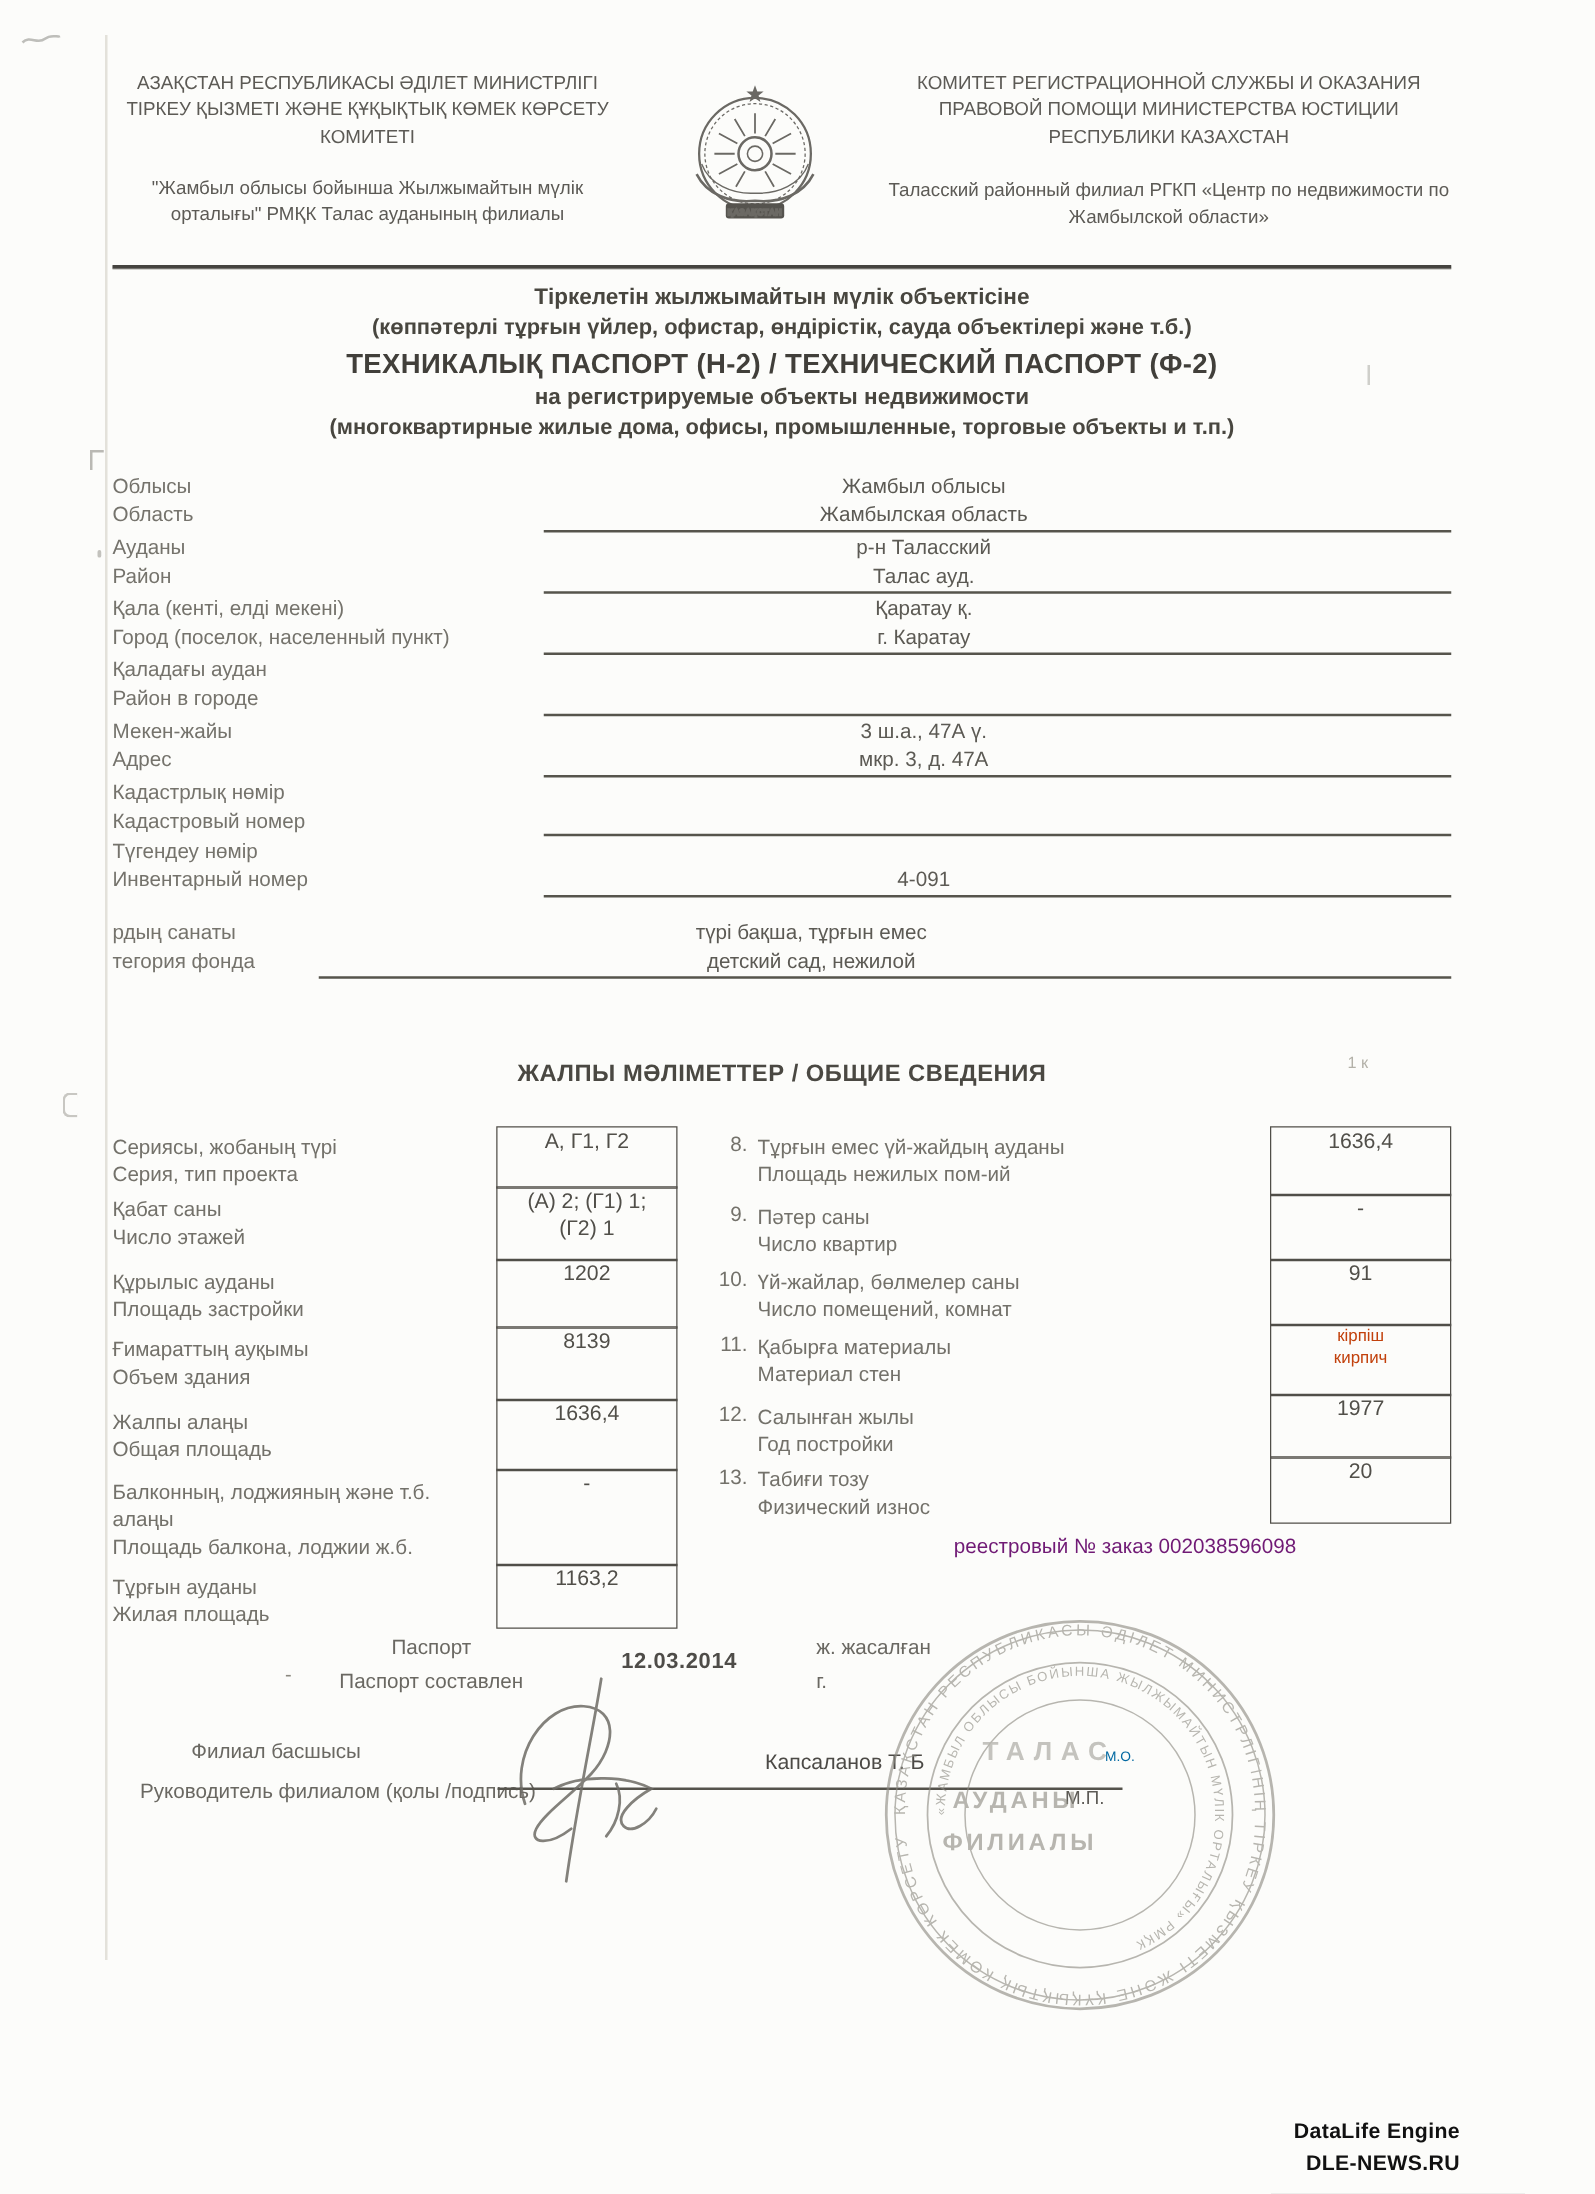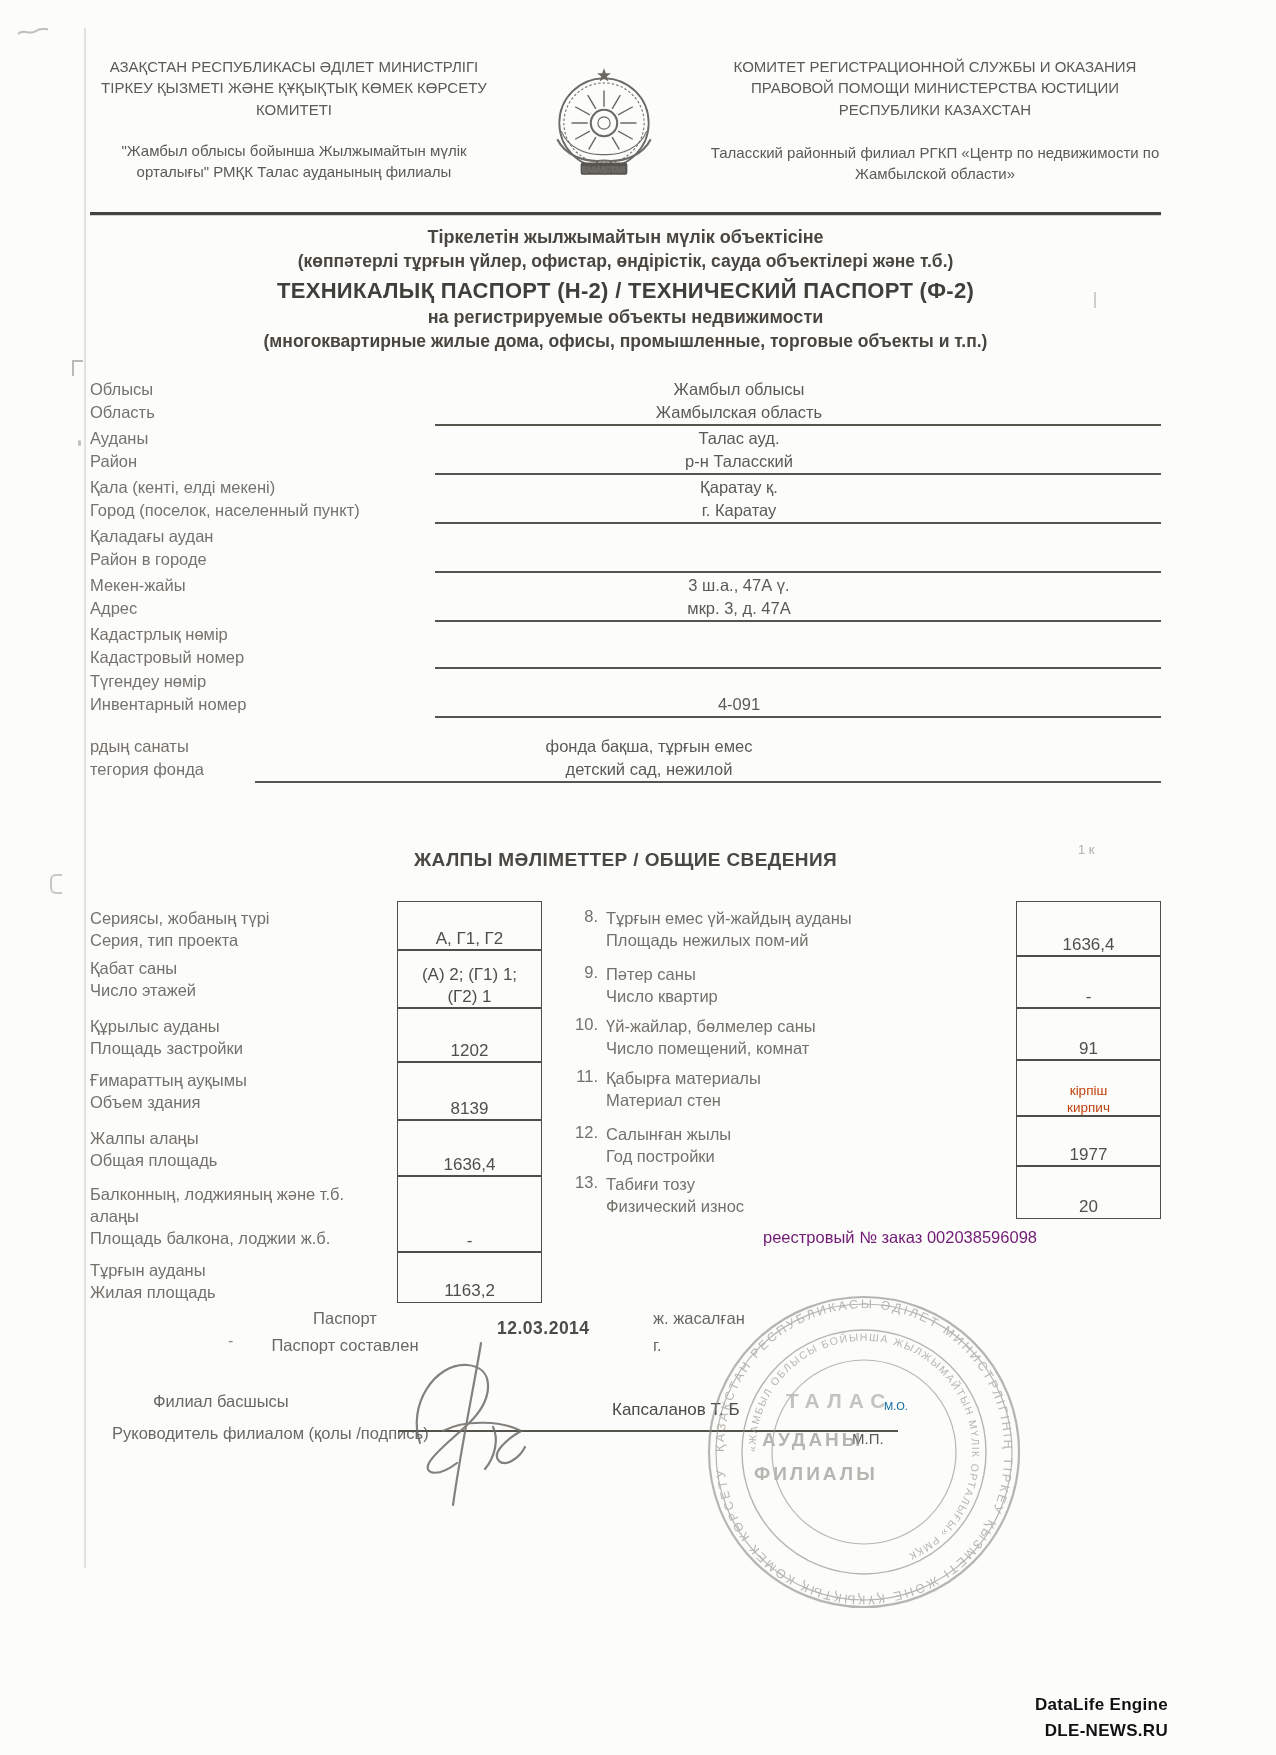--- a/index.html
+++ b/index.html
@@ -38,21 +38,21 @@
   .gen-heading{margin-top:66px;text-align:center;font-size:19px;font-weight:bold;
                color:#4a4842;letter-spacing:.4px;}
   .columns{display:flex;margin-top:30px;align-items:flex-start;}
   .col-l{width:452px;flex:0 0 auto;}
   .col-r{flex:1;margin-left:30px;}
   .grow{display:flex;align-items:stretch;}
   .glab{flex:1;padding-top:6px;color:#73716a;font-size:16.5px;line-height:22px;}
   .num{width:34px;flex:0 0 auto;text-align:right;padding-right:8px;color:#73716a;
        font-size:16.5px;padding-top:6px;box-sizing:border-box;}
   .vbox{flex:0 0 auto;width:145px;border:1.8px solid #504e48;display:flex;flex-direction:column;
-        justify-content:flex-end;align-items:center;text-align:center;color:#514f49;
+        justify-content:flex-start;align-items:center;text-align:center;color:#514f49;
         font-size:17px;line-height:22px;box-sizing:border-box;background:transparent;}
   .grow + .grow .vbox{margin-top:-1.8px;}
   .lr1{min-height:50px}.lr2{min-height:58px}.lr3{min-height:54px}.lr4{min-height:58px}
   .lr5{min-height:56px}.lr6{min-height:76px}.lr7{min-height:50px}
   .rr1{min-height:56px}.rr2{min-height:52px}.rr3{min-height:52px}.rr4{min-height:56px}
   .rr5{min-height:50px}.rr6{min-height:52px}
   .vbox.small-val{font-size:13.5px;color:#c2410c;line-height:17px;margin-left:32px;}
 
   .registry{position:absolute;top:1228px;right:239px;font-size:16.5px;color:#701a75;}
 
@@ -152,22 +152,22 @@
           <div>Жамбылская область</div>
         </div>
       </div>
 
       <div class="frow">
         <div class="flab">
           <div>Ауданы</div>
           <div>Район</div>
         </div>
         <div class="fval">
+          <div>р-н Таласский</div>
           <div>Талас ауд.</div>
-          <div>р-н Таласский</div>
         </div>
       </div>
 
       <div class="frow">
         <div class="flab">
           <div>Қала (кенті, елді мекені)</div>
           <div>Город (поселок, населенный пункт)</div>
         </div>
         <div class="fval">
           <div>Қаратау қ.</div>
@@ -217,21 +217,21 @@
           <div>4-091</div>
         </div>
       </div>
 
       <div class="frow last">
         <div class="flab">
           <div>рдың санаты</div>
           <div>тегория фонда</div>
         </div>
         <div class="fval">
-          <div>фонда бақша, тұрғын емес</div>
+          <div>түрі бақша, тұрғын емес</div>
           <div>детский сад, нежилой</div>
         </div>
       </div>
     </div>
 
     <div class="gen-heading">ЖАЛПЫ МӘЛІМЕТТЕР / ОБЩИЕ СВЕДЕНИЯ</div>
 
     <div class="columns">
 
       <div class="col-l">

